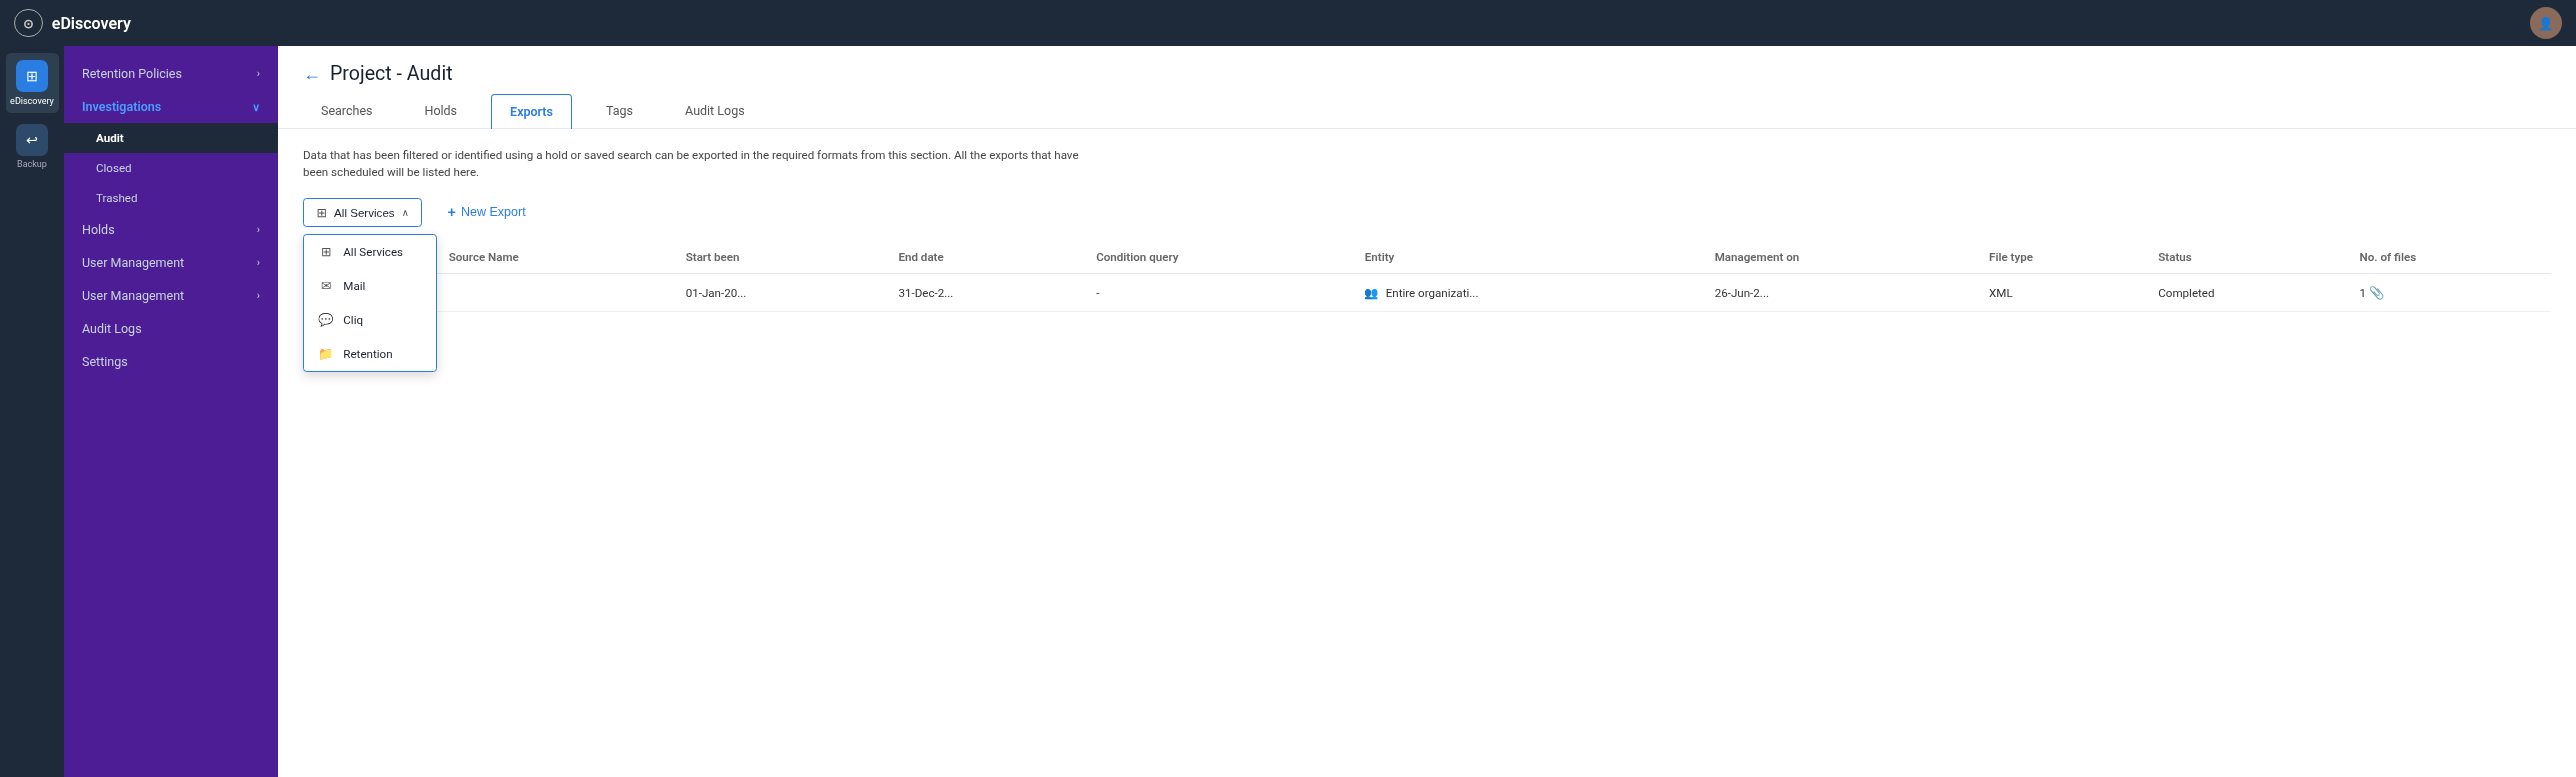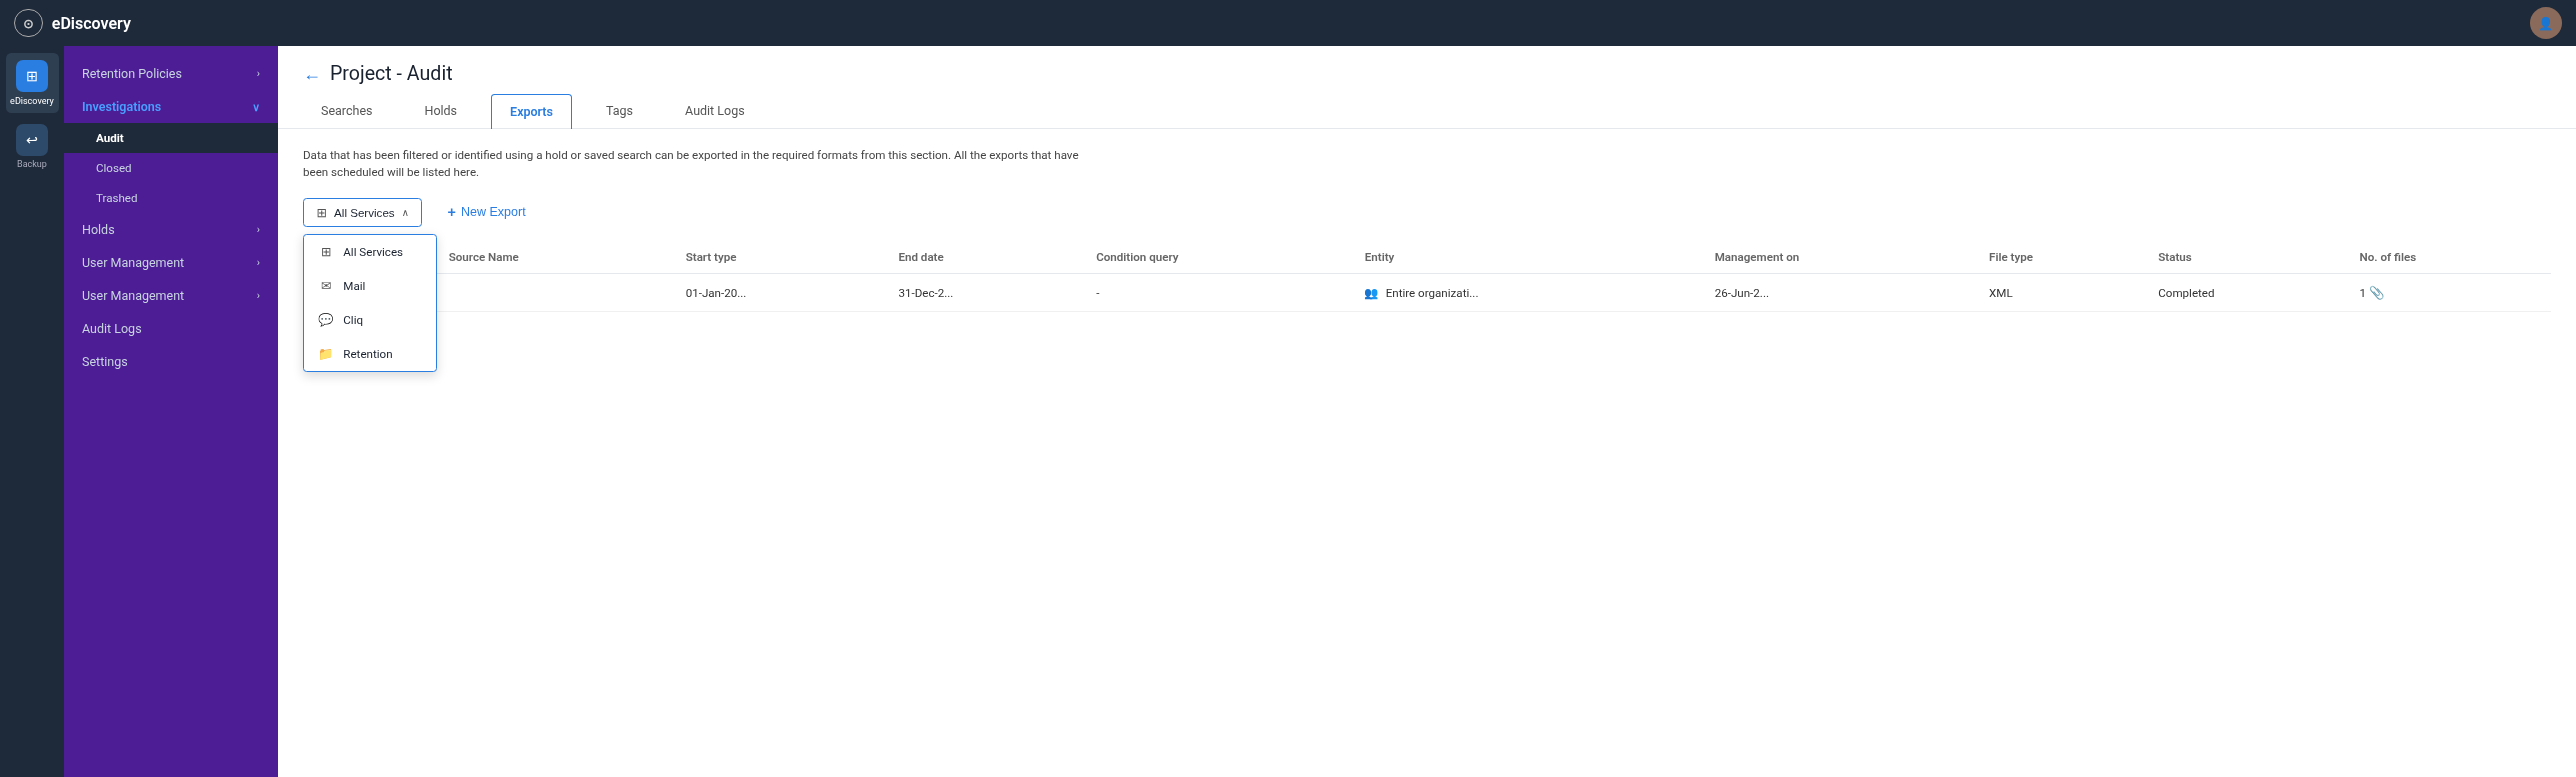--- a/index.html
+++ b/index.html
@@ -407,21 +407,21 @@
           <span class="plus-icon">+</span>
           <span>New Export</span>
         </button>
       </div>
 
       <table class="data-table">
         <thead>
           <tr>
             <th>Name</th>
             <th>Source Name</th>
-            <th>Start type</th>
+            <th>Start been</th>
             <th>End date</th>
             <th>Condition query</th>
             <th>Entity</th>
             <th>Management on</th>
             <th>File type</th>
             <th>Status</th>
             <th>No. of files</th>
           </tr>
         </thead>
         <tbody>

